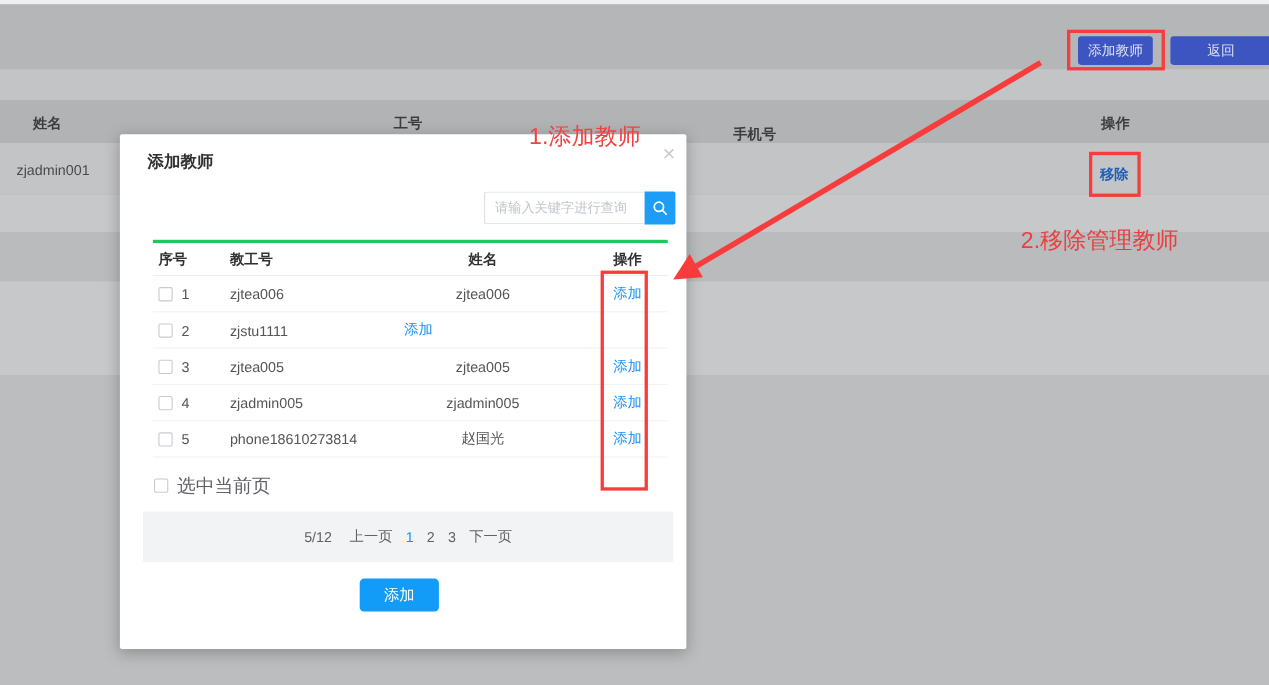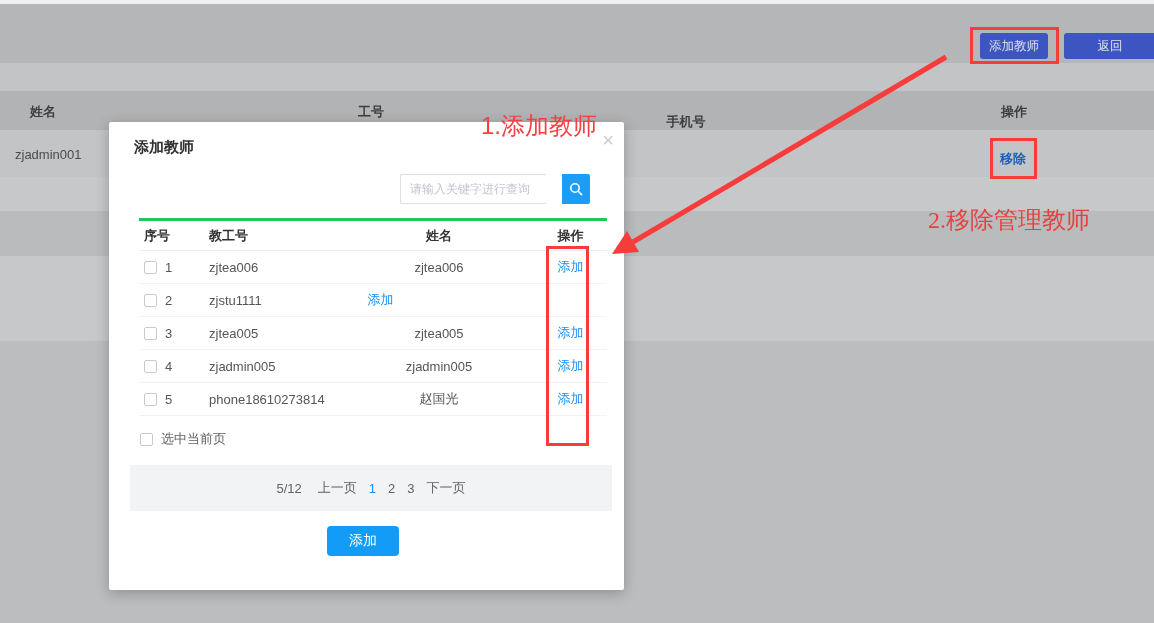--- a/index.html
+++ b/index.html
@@ -20,21 +20,21 @@
   .bg-link { color:#1d5fb8; cursor:pointer;font-weight:bold; }
 
   
   .modal {
     position:absolute; left:109px; top:122px; width:515px; height:468px;
     background:#ffffff; box-shadow:0 3px 14px rgba(0,0,0,0.25); border-radius:2px;
   }
   .modal-title { position:absolute; left:25px; top:16px; font-size:15px; font-weight:700; color:#303133; }
   .modal-close { position:absolute; right:10px; top:8px; font-size:20px; color:#c8cacc; cursor:pointer; line-height:20px; }
 
-  .search-wrap { position:absolute; top:52px; right:34px; display:flex;gap:16px; }
+  .search-wrap { position:absolute; top:52px; right:10px; display:flex; }
   .search-input {
     width:146px; height:30px; border:1px solid #dcdfe6; border-right:none;
     border-radius:2px 0 0 2px; padding:0 9px; font-size:12px; color:#333; outline:none;
     font-family:"Liberation Sans","DejaVu Sans",sans-serif;
   }
   .search-input::placeholder { color:#c0c4cc; }
   .search-btn {
     width:28px; height:30px; background:#1b9df8; border:none; border-radius:0 2px 2px 0;
     display:flex; align-items:center; justify-content:center; cursor:pointer;
   }
@@ -45,39 +45,39 @@
   .c1 { width:70px; display:flex; align-items:center; padding-left:5px; }
   .c2 { width:135px; text-align:left; }
   .c3 { width:190px; text-align:center; }
   .c4 { width:73px; text-align:center; }
   .cbx {
     display:inline-block; width:13px; height:13px; border:1px solid #c6cad1; border-radius:2px;
     background:#fff; margin-right:8px; flex:0 0 auto; cursor:pointer;
   }
   .add-link { color:#1890fa; cursor:pointer; }
 
-  .select-page { position:absolute; left:31px; top:308px; display:flex; align-items:center; font-size:13px; color:#606266; }
+  .select-page { position:absolute; left:31px; top:308px; display:flex; align-items:center; font-size:17px; color:#606266; }
 
   .pager {
     position:absolute; left:21px; top:343px; width:482px; height:46px; background:#f2f3f5;
     display:flex; align-items:center; justify-content:center; font-size:13px; color:#606266;
   }
   .pager span { margin:16px 6px; cursor:pointer; }
   .pager .info { cursor:default; margin-right:10px; }
   .pager .cur { color:#1890fa; }
 
   .submit-btn {
     position:absolute; left:218px; top:404px; width:72px; height:30px;
     background:#139cf7; color:#fff; font-size:14px; border:none; border-radius:4px; cursor:pointer;
     font-family:"Liberation Sans","DejaVu Sans",sans-serif;
   }
 
   
   .ann-svg { position:absolute; left:0; top:0; width:1154px; height:623px; pointer-events:none; }
-  .ann-text { position:absolute; color:#f34040; font-size:24px; white-space:nowrap; pointer-events:none; }
+  .ann-text { position:absolute; color:#f34040; font-size:21px; white-space:nowrap; pointer-events:none; }
 </style>
 </head>
 <body>
 
 <div class="band" style="top:0;height:4px;background:#eef0f2;"></div>
 <div class="band" style="top:4px;height:59px;background:#b5b6b8;"></div>
 <div class="band" style="top:63px;height:28px;background:#c3c4c6;"></div>
 <div class="band" style="top:91px;height:39px;background:#b2b3b5;"></div>
 <div class="band" style="top:130px;height:47px;background:#c3c4c6;"></div>
 <div class="band" style="top:177px;height:34px;background:#c7c8ca;"></div>
@@ -184,13 +184,13 @@
 </div>
 
 <svg class="ann-svg">
   <rect x="971.5" y="28.5" width="86" height="34" fill="none" stroke="#f83b3b" stroke-width="3"></rect>
   <rect x="991.5" y="139.5" width="44" height="38" fill="none" stroke="#f83b3b" stroke-width="3"></rect>
   <rect x="547.5" y="247.5" width="40" height="197" fill="none" stroke="#f83b3b" stroke-width="3"></rect>
   <line x1="946" y1="57" x2="633" y2="242" stroke="#f83b3b" stroke-width="5"></line>
   <polygon points="612,254 627,231 639,252" fill="#f83b3b"></polygon>
 </svg>
 <div class="ann-text" style="left:481px;top:110px;">1.添加教师</div>
-<div class="ann-text" style="left:928px;top:204px;color:#e84040;font-family:Liberation Serif, serif;">2.移除管理教师</div>
+<div class="ann-text" style="left:928px;top:204px;color:#e84040;">2.移除管理教师</div>
 
 </body></html>

